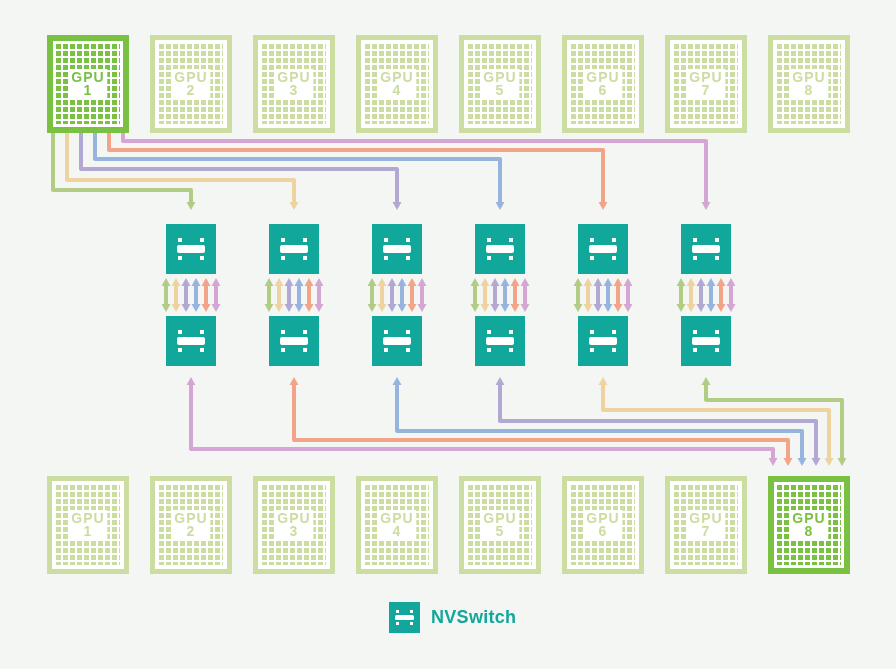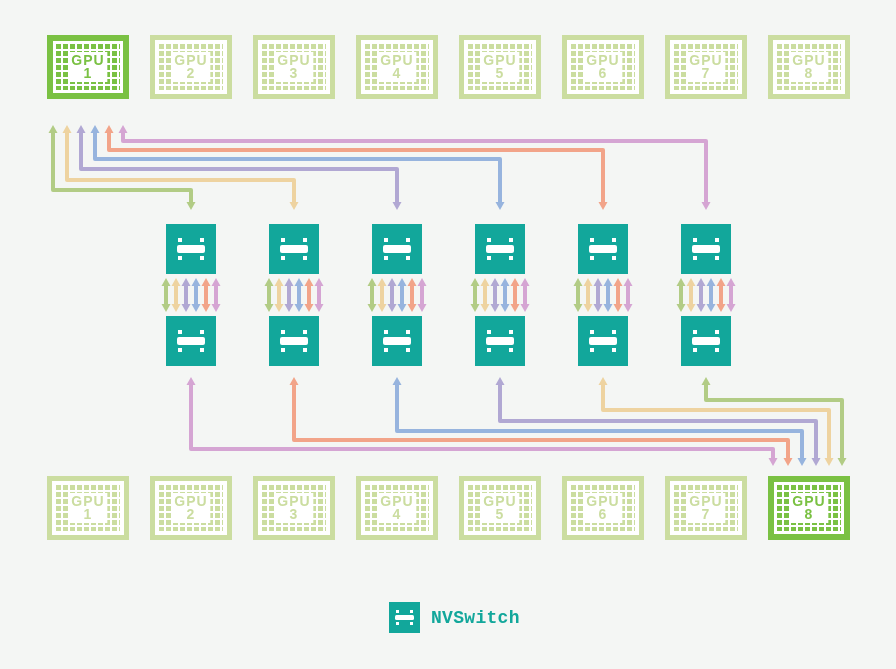--- a/index.html
+++ b/index.html
@@ -3,21 +3,21 @@
 <meta charset="utf-8">
 <style>
   html,body{margin:0;padding:0;background:#fff;}
   #canvas{
     position:relative;width:896px;height:669px;overflow:hidden;
     background:#f4f6f4;
     font-family:"Liberation Sans",sans-serif;
   }
   
   .gpu{
-    position:absolute;width:82px;height:64px;box-sizing:border-box;
+    position:absolute;width:82px;height:98px;box-sizing:border-box;
     border:6px solid var(--c);background:#fff;padding:3px;
   }
   .gpu.idle{border-width:5px;padding:4px;}
   .gpu-grid{
     position:relative;width:100%;height:100%;
     background-image:
       repeating-linear-gradient(to right, transparent 0 5px, #fff 5px 7px),
       repeating-linear-gradient(to bottom, var(--c) 0 5px, #fff 5px 7px);
   }
   .gpu-label{
@@ -46,21 +46,21 @@
   .legend-switch{position:relative;width:31px;height:31px;background:var(--teal);}
   .legend-switch .bar{
     position:absolute;left:6px;top:13px;width:19px;height:5px;
     background:#fff;border-radius:1.5px;
   }
   .legend-switch .dots{
     position:absolute;left:7px;top:8px;width:3px;height:3px;background:#fff;
     box-shadow:14px 0 0 #fff, 0 12px 0 #fff, 14px 12px 0 #fff;
   }
   #legend .legend-text{
-    color:var(--teal);font-weight:bold;font-size:18px;letter-spacing:.3px;font-family:Liberation Mono, monospace;
+    color:var(--teal);font-weight:bold;font-size:18px;letter-spacing:.3px;
   }
 </style>
 </head>
 <body>
 
 <div id="canvas" style="--teal: #12a79b; background: rgb(244, 246, 244);">
   <svg id="wires" width="896" height="669" viewBox="0 0 896 669">
       <path d="M 53 133 V 190 H 191 V 202" fill="none" stroke="#b2cc85" stroke-width="4" stroke-linejoin="round"></path>
       <polygon points="48.5,133 57.5,133 53,125" fill="#b2cc85"></polygon>
       <polygon points="186.5,202 195.5,202 191,210" fill="#b2cc85"></polygon>

